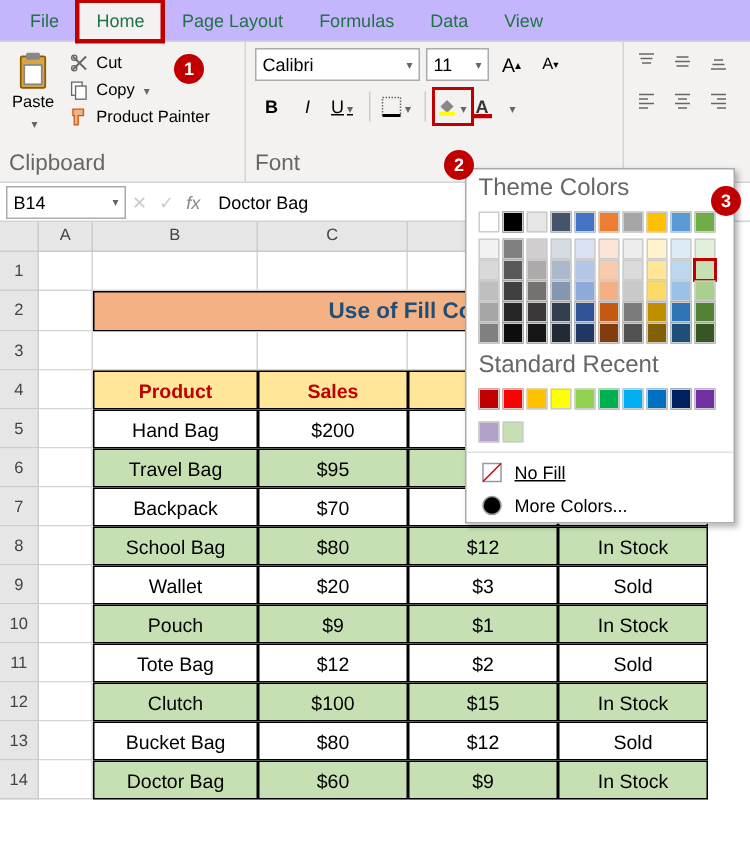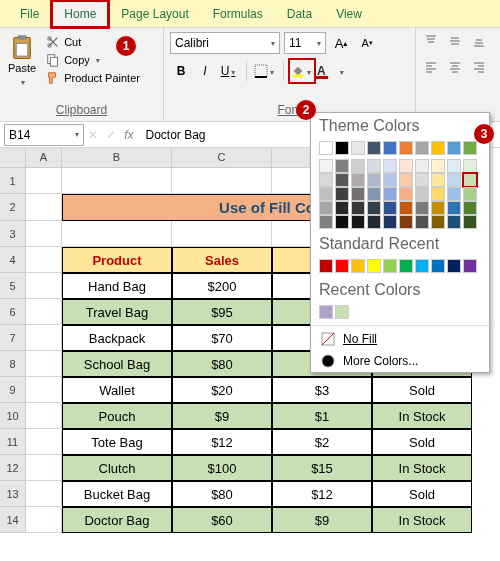--- a/index.html
+++ b/index.html
@@ -1,27 +1,27 @@
 <!DOCTYPE html>
 <html><head>
 <meta charset="utf-8">
 <style>
 * { box-sizing: border-box; margin: 0; padding: 0; font-family: "Segoe UI", Arial, sans-serif; }
 body { width: 500px; height: 561px; background: #fff; overflow: hidden; font-size: 12px; position: relative; }
 
 
-.tabs { height: 28px; background: #fef9c3; border-bottom: 1px solid #d4d4d4; display: flex; align-items: flex-end; padding-left: 8px; }
+.tabs { height: 28px; background: #c4b5fd; border-bottom: 1px solid #d4d4d4; display: flex; align-items: flex-end; padding-left: 8px; }
 .tab { padding: 6px 12px; color: #217346; cursor: pointer; position: relative; }
 .tab.active { background: #f3f2f1; border-top: 1px solid #d4d4d4; border-left: 1px solid #d4d4d4; border-right: 1px solid #d4d4d4; border-bottom: 1px solid #f3f2f1; margin-bottom: -1px; }
 .tab.highlight { outline: 3px solid #c00000; outline-offset: -2px; }
 
 
 .ribbon { height: 94px; background: #f3f2f1; border-bottom: 1px solid #d4d4d4; display: flex; }
 .group { border-right: 1px solid #d4d4d4; padding: 4px 6px 2px; display: flex; flex-direction: column; justify-content: space-between; }
-.group-label { text-align: center; font-size: 12px; color: #666; padding: 2px 0; text-decoration: underline; }
+.group-label { text-align: left; font-size: 15px; color: #666; padding: 2px 0; }
 .paste-col { display: flex; flex-direction: column; align-items: center; padding: 2px 6px 0 2px; }
 .paste-col .icon { width: 28px; height: 28px; }
 .cut-col { display: flex; flex-direction: column; gap: 2px; padding-top: 2px; }
 .cut-item { display: flex; align-items: center; gap: 4px; font-size: 11px; padding: 1px 4px; cursor: pointer; }
 .font-top { display: flex; gap: 4px; align-items: center; }
 .font-select { width: 110px; height: 22px; border: 1px solid #ababab; background: #fff; padding: 0 4px; font-size: 12px; display:flex; align-items:center; justify-content:space-between; }
 .size-select { width: 42px; height: 22px; border: 1px solid #ababab; background: #fff; padding: 0 4px; font-size: 12px; display:flex; align-items:center; justify-content:space-between;}
 .font-bottom { display: flex; gap: 2px; margin-top: 6px; align-items: center;}
 .btn { min-width: 22px; height: 22px; display: inline-flex; align-items: center; justify-content: center; cursor: pointer; border: 1px solid transparent; }
 .btn.split { padding-right: 2px; }
@@ -351,21 +351,20 @@
       <div class="sw" style="background:#ff0000"></div>
       <div class="sw" style="background:#ffc000"></div>
       <div class="sw" style="background:#ffff00"></div>
       <div class="sw" style="background:#92d050"></div>
       <div class="sw" style="background:#00b050"></div>
       <div class="sw" style="background:#00b0f0"></div>
       <div class="sw" style="background:#0070c0"></div>
       <div class="sw" style="background:#002060"></div>
       <div class="sw" style="background:#7030a0"></div>
     </div>
-  <div class="popup-head">Recent Colors</div>
   <div class="swatch-grid" id="recent-row" style="grid-template-columns:repeat(10,14px);">
       <div class="sw" style="background:#b1a0c7"></div>
       <div class="sw" style="background:#c6e0b4"></div>
     </div>
   <hr>
   <div class="popup-row">
     <svg width="14" height="14">
         <rect x="1" y="1" width="12" height="12" fill="#fff" stroke="#999"></rect>
         <line x1="1" y1="13" x2="13" y2="1" stroke="#c00" stroke-width="1"></line>
       </svg>

